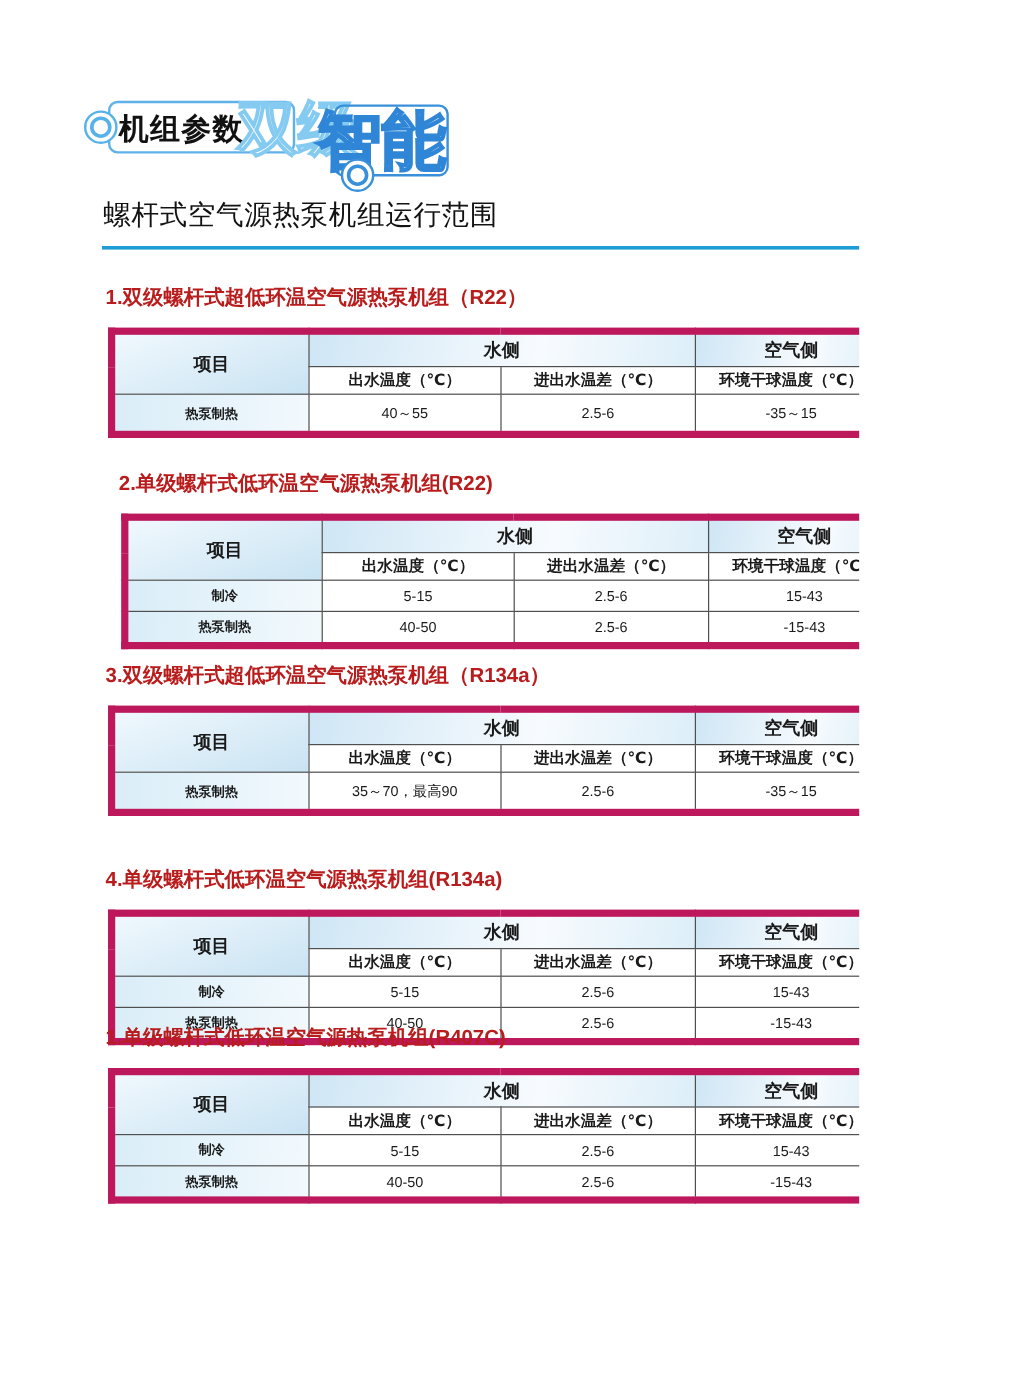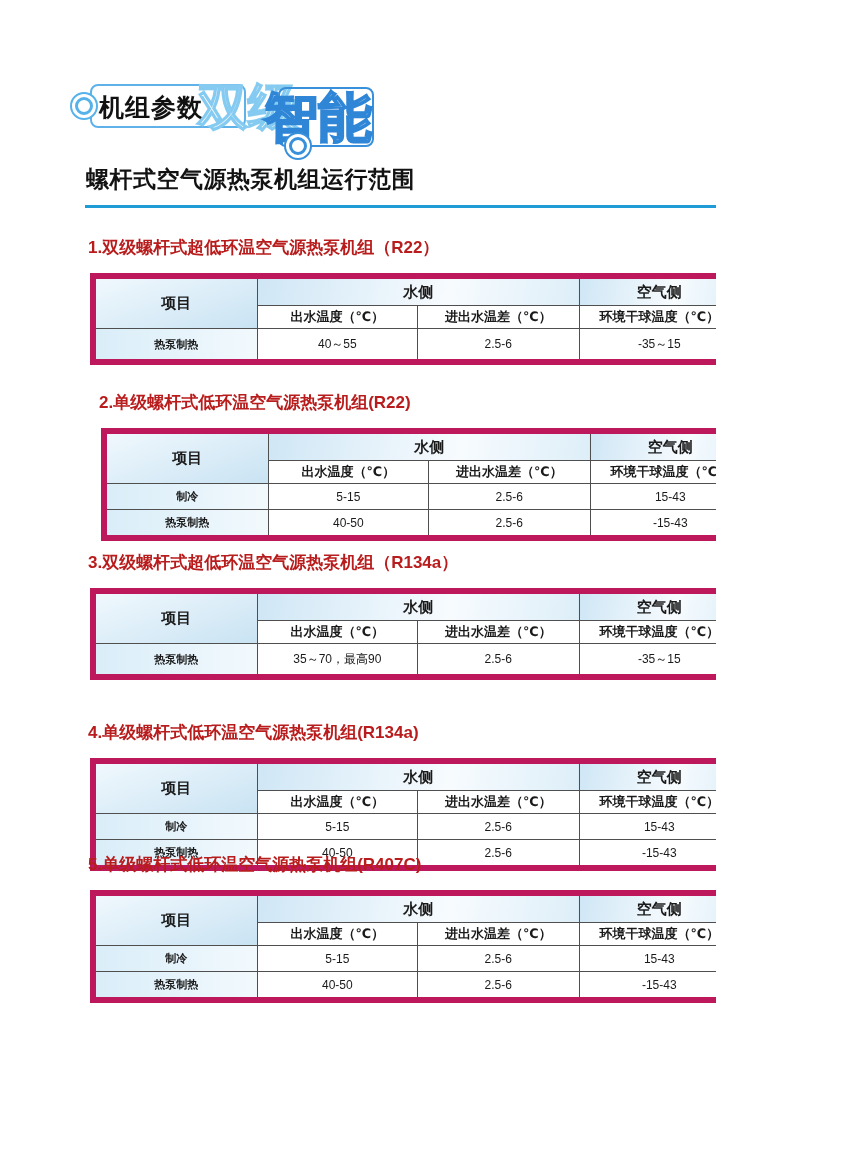--- a/index.html
+++ b/index.html
@@ -27,21 +27,21 @@
   .logo-title {
     position:absolute; left:29px; top:13px; font-size:25px; font-weight:bold;
     color:#111; letter-spacing:1px; white-space:nowrap;
   }
   .outline-text { position:absolute; font-weight:bold; white-space:nowrap; color:#ffffff; }
   .outline-light { left:128px; top:-4px; font-size:50px; -webkit-text-stroke:1.6px #85cbf1; }
   .outline-dark  { left:194px; top:4px;  font-size:54px; -webkit-text-stroke:2px #2f86d6; }
 
   
   .page-title {
-    position:absolute; left:86px; top:164px; font-size:23px; font-weight:bold;
+    position:absolute; left:86px; top:164px; font-size:23px; font-weight:normal;
     color:#121212; letter-spacing:0.5px;
   }
   .title-rule { position:absolute; left:85px; top:205px; width:660px; height:3px; background:#1f9cd6; }
 
   
   .section { position:absolute; left:88px; width:660px; }
   .sec1 { top:235px; } .sec2 { top:390px;margin-left:11px; } .sec3 { top:550px; } .sec4 { top:720px; } .sec5 { top:852px; }
   .section-heading { font-size:17px; font-weight:bold; color:#b91c1c; line-height:26px; margin:0; }
 
   table.spec {
@@ -212,21 +212,21 @@
           <td class="lab">热泵制热</td>
           <td class="val">40-50</td>
           <td class="val">2.5-6</td>
           <td class="val">-15-43</td>
         </tr>
       </tbody>
     </table>
   </div>
 
   <div class="section sec5">
-    <h2 class="section-heading">5.单级螺杆式低环温空气源热泵机组(R407C)</h2>
+    <h2 class="section-heading">1.单级螺杆式低环温空气源热泵机组(R407C)</h2>
     <table class="spec t-double">
       <colgroup>
           <col style="width:25.3%">
           <col style="width:24.7%">
           <col style="width:24.9%">
           <col style="width:25.1%">
         </colgroup>
       <thead>
         <tr class="band-row">
           <th rowspan="2" class="item-h">项目</th>

